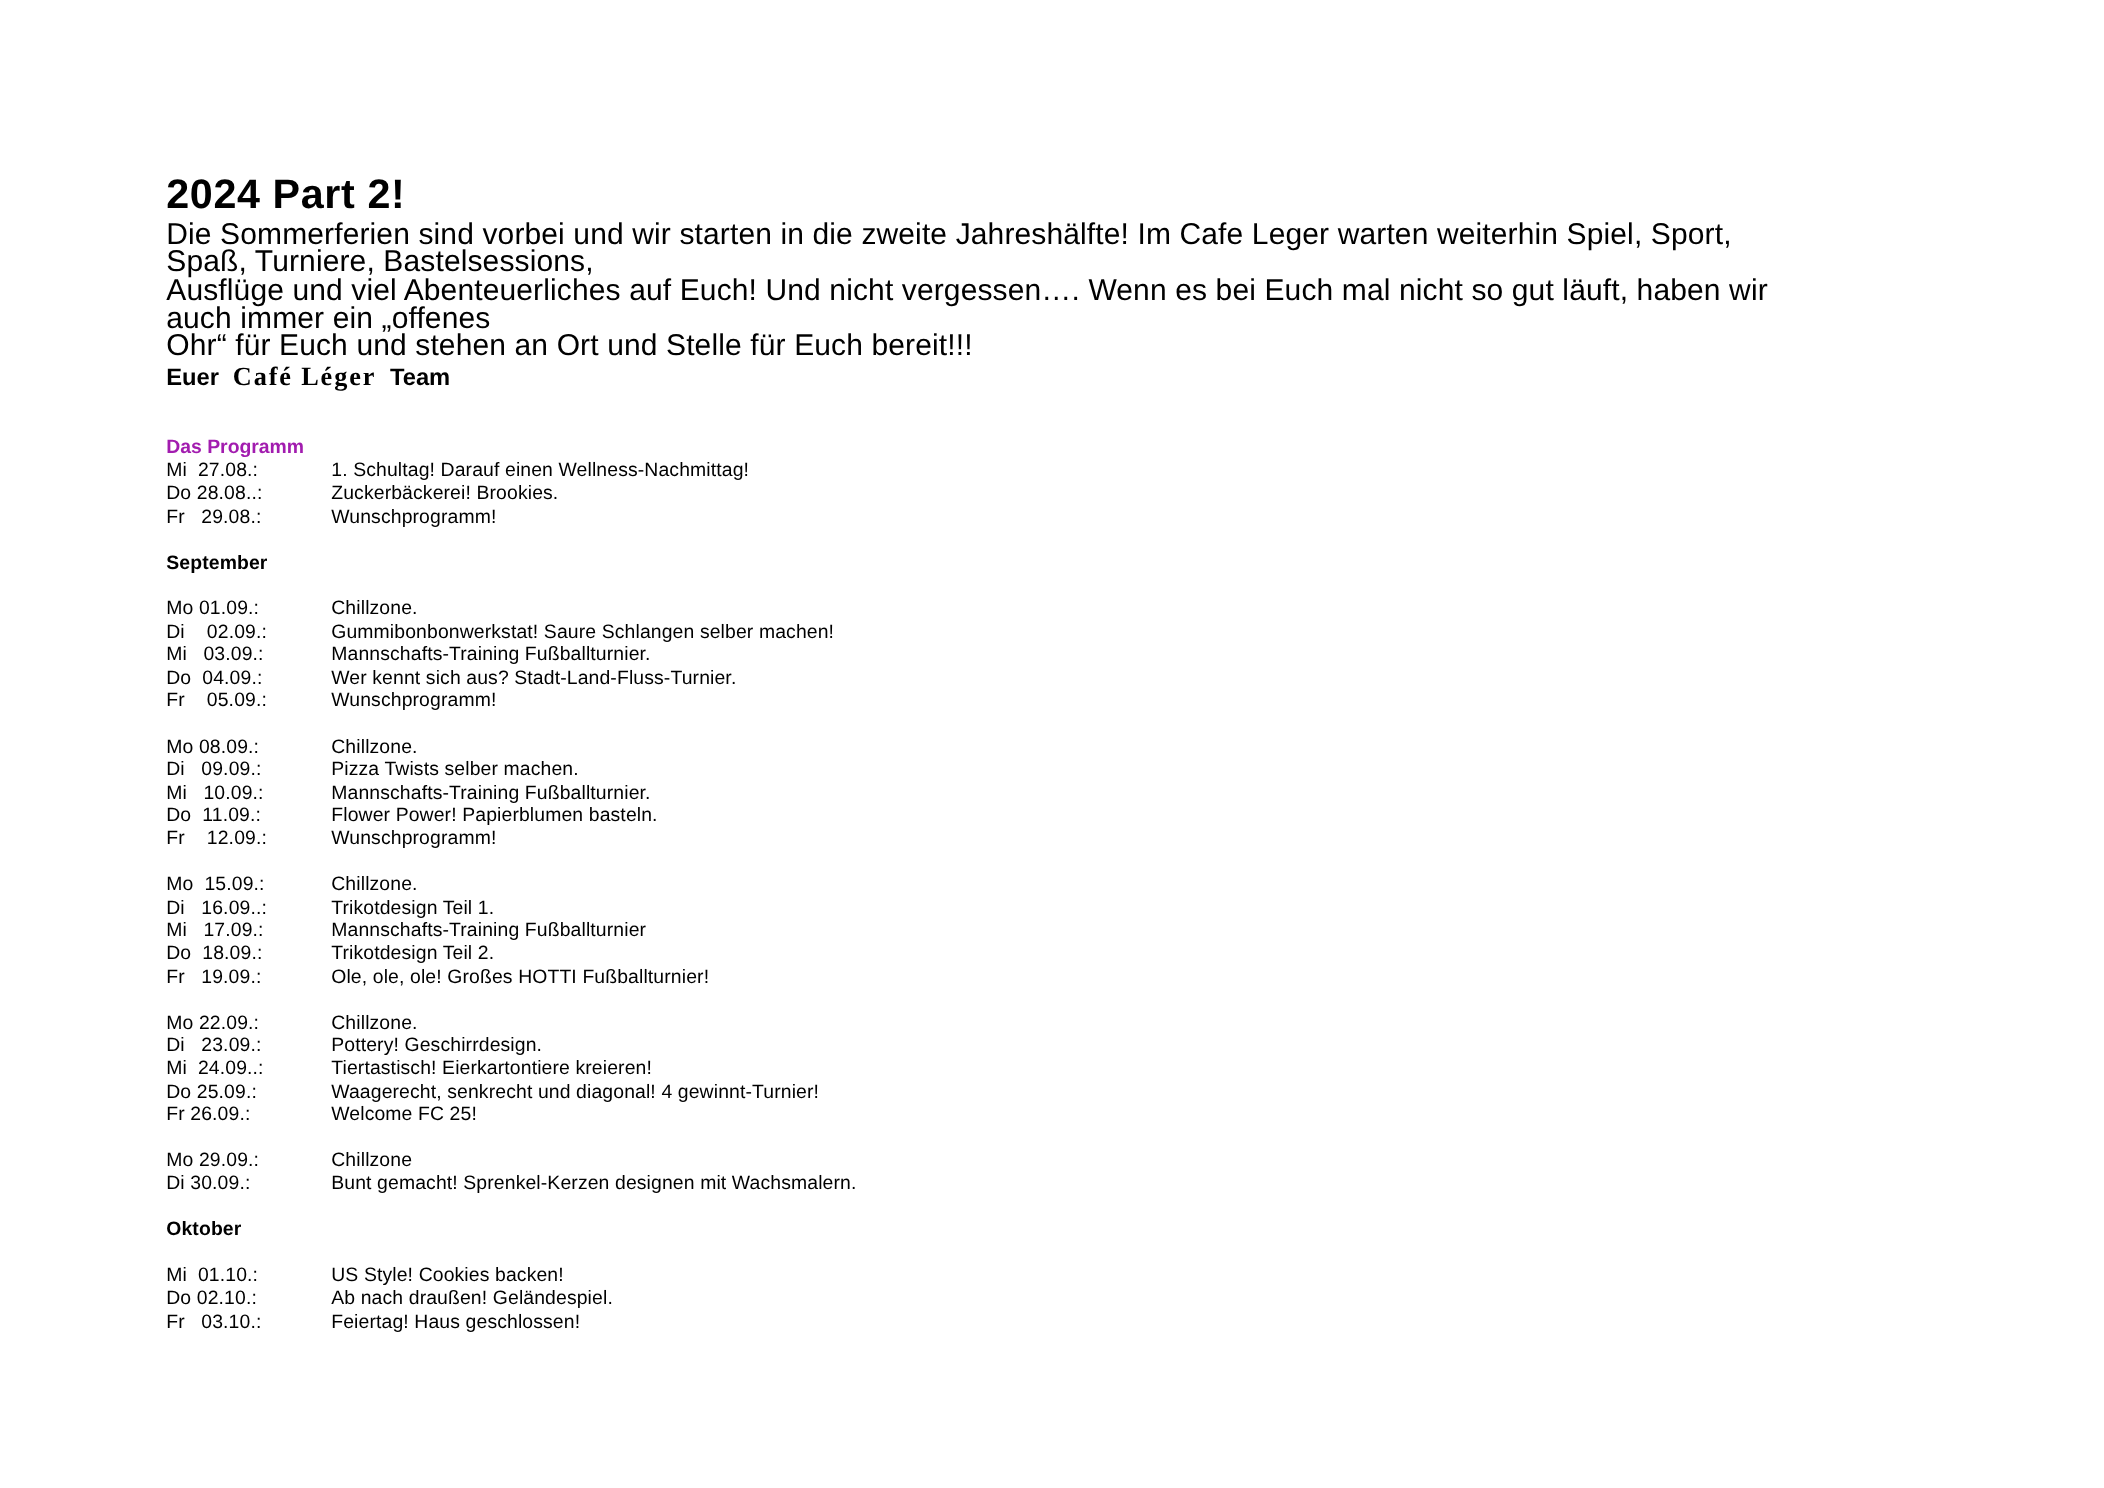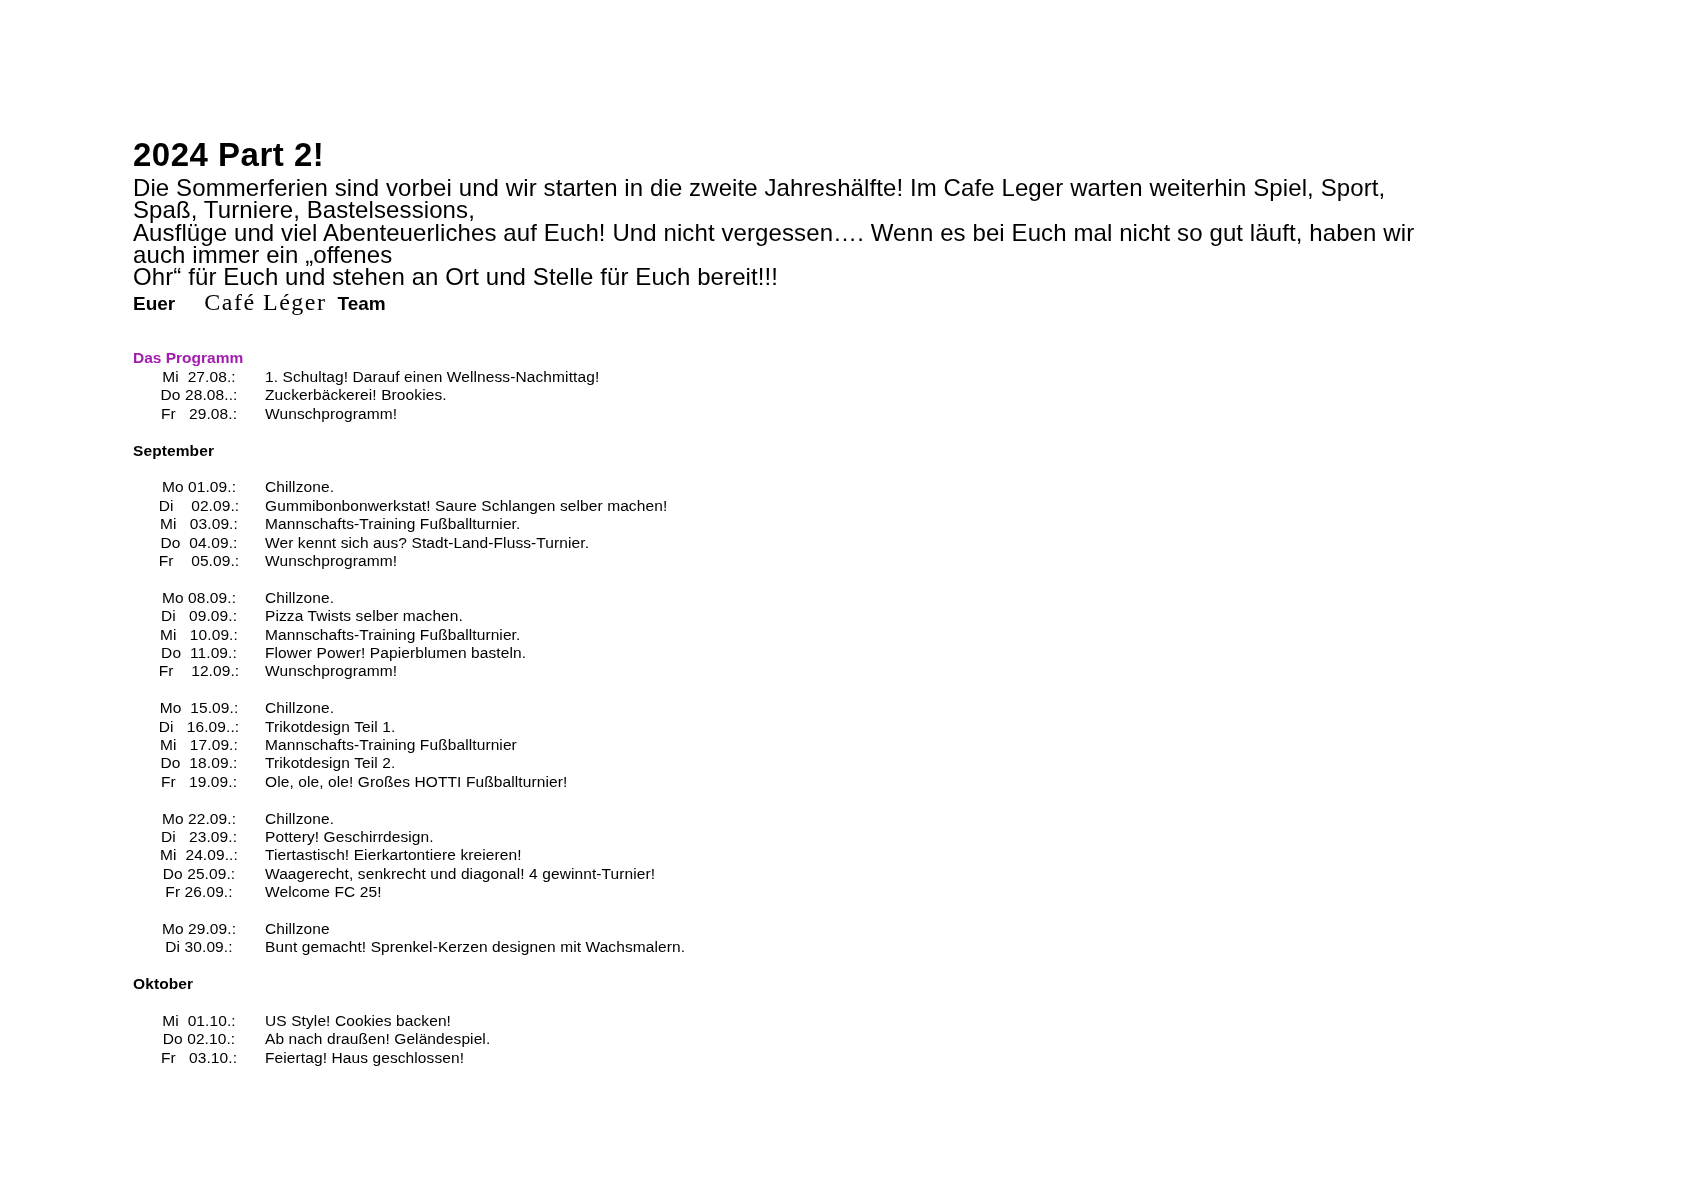--- a/index.html
+++ b/index.html
@@ -37,24 +37,23 @@
     align-items: baseline;
     gap: 11px;
     height: 38px;
   }
   .sig-small {
     font-size: 19px;
     font-weight: 700;
   }
   .sig-brand {
     font-family: cursive;
-    font-size: 24px;
-    font-weight: 400;
+    font-size: 21px;
+    font-weight: 700;
     letter-spacing: 1.5px;
-    margin-left: 18px;
   }
   .program-heading {
     margin-top: 22px;
     font-size: 15.5px;
     font-weight: 700;
     line-height: 18.4px;
   }
   .schedule {
     font-size: 15.5px;
     line-height: 18.4px;
@@ -63,21 +62,20 @@
   .month-name {
     font-weight: 700;
     line-height: 18.4px;
   }
   .month:not(:first-child) { margin-top: 18.4px; }
   .group:not(:first-of-type) { margin-top: 18.4px; }
   .row { display: flex; }
   .row-label {
     flex: 0 0 132px;
     white-space: pre;
-    text-align: center;
   }
   .row-text { white-space: pre; }
 </style>
 </head>
 <body>
 
 <div class="page">
   <div class="content">
 
     <div class="doc-title">2024 Part 2!</div>

